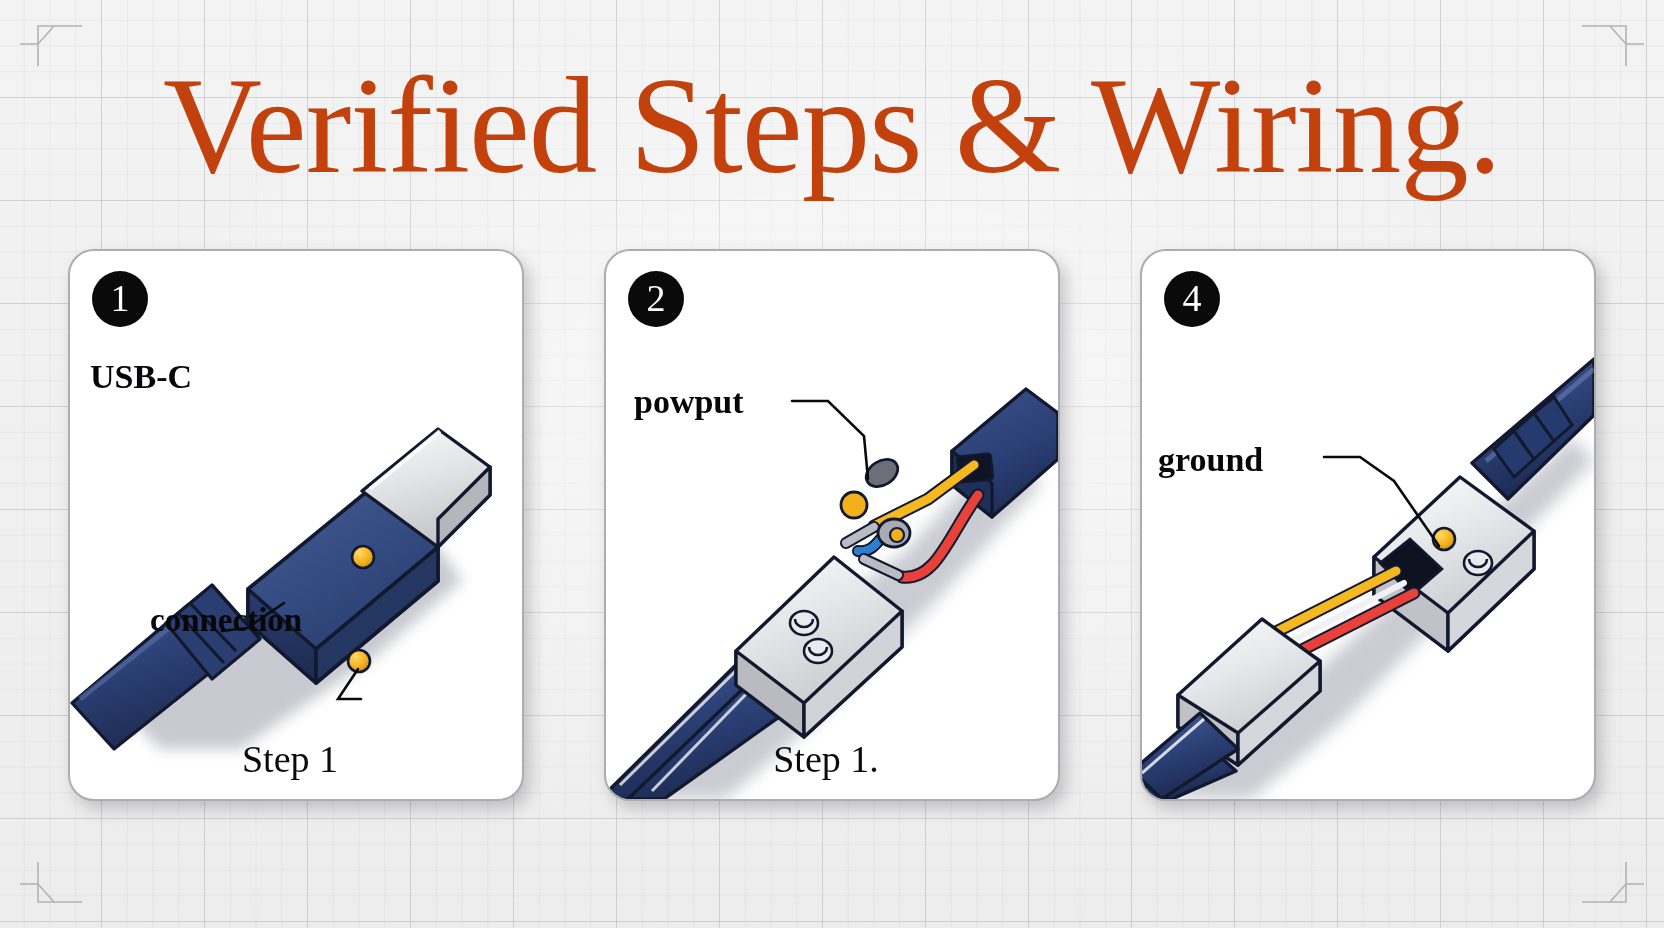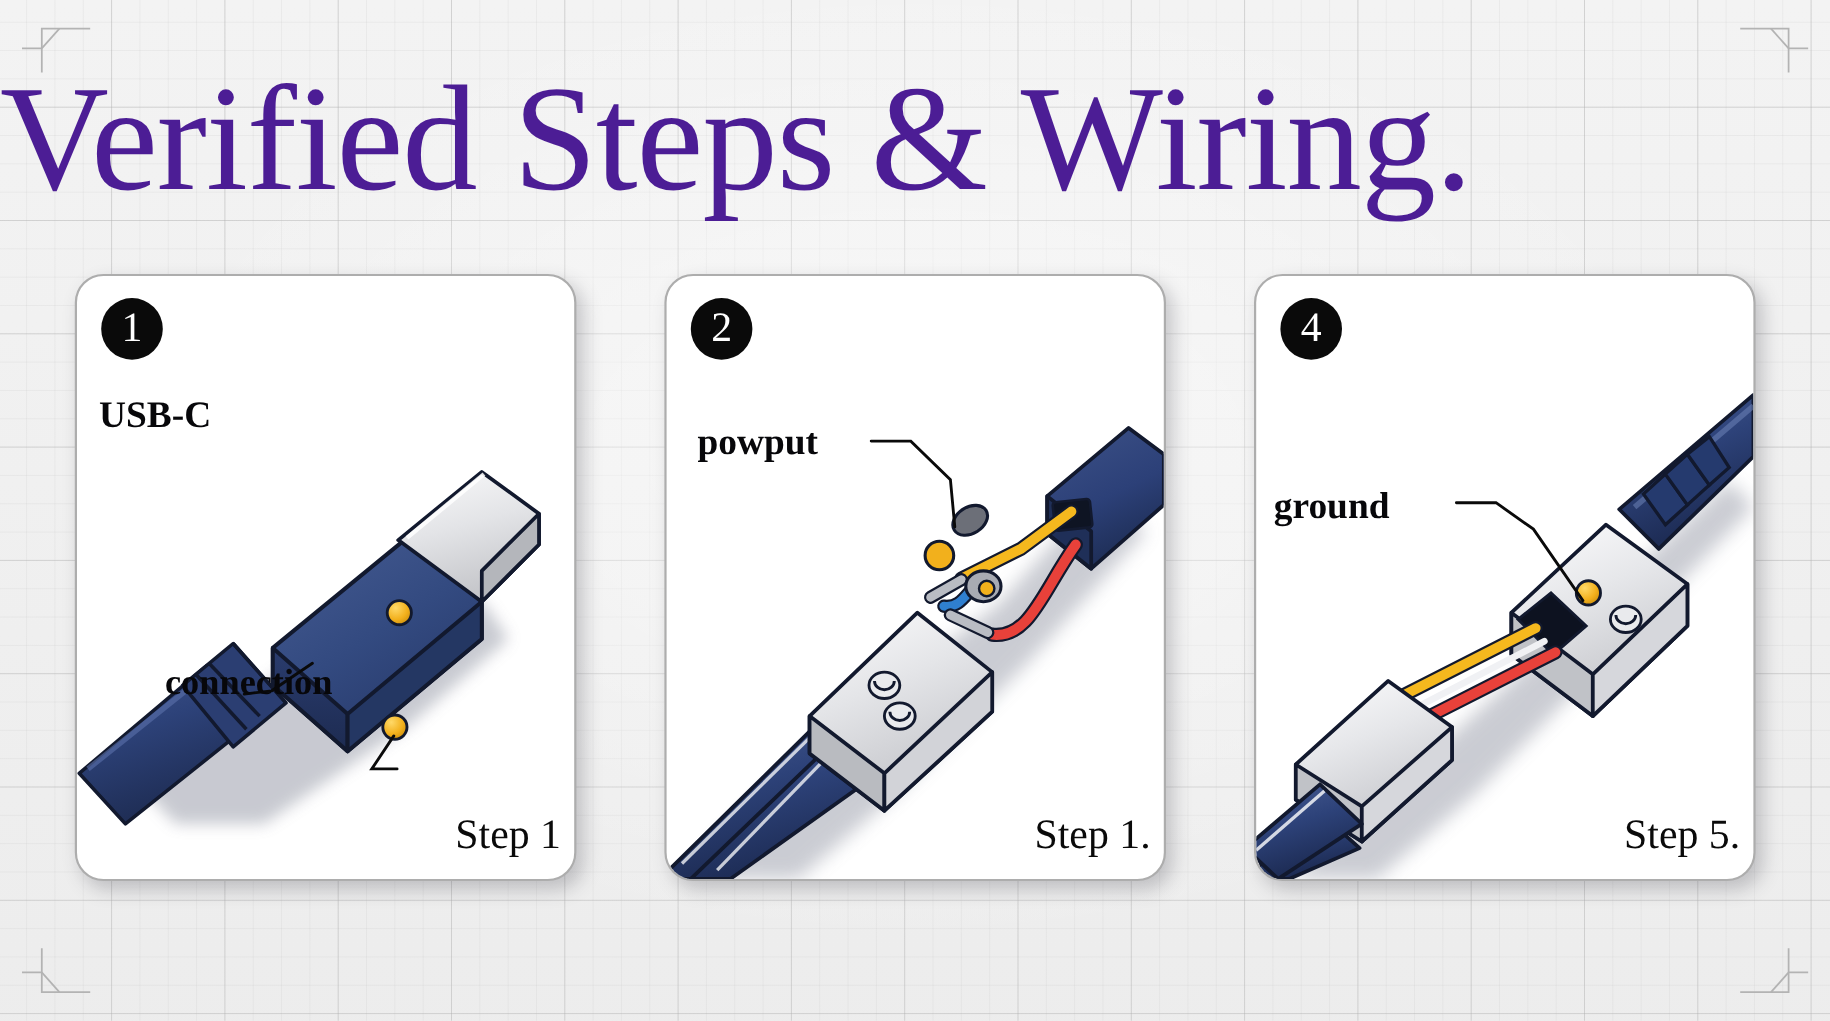--- a/index.html
+++ b/index.html
@@ -36,24 +36,24 @@
   .corner{position:absolute;width:64px;height:54px;pointer-events:none;}
   .corner svg{display:block;width:100%;height:100%;}
   .c-tl{left:20px;top:14px;}
   .c-tr{right:20px;top:14px;transform:scaleX(-1);}
   .c-bl{left:20px;bottom:14px;transform:scaleY(-1);}
   .c-br{right:20px;bottom:14px;transform:scale(-1,-1);}
 
   
   #title{
     position:absolute;left:0;right:0;top:58px;
-    text-align:left;
+    text-align:center;
     font-size:137px;
     line-height:1;
-    color:#4c1d95;
+    color:#c2410c;
     letter-spacing:-1px;
     font-weight:400;
     white-space:nowrap;
   }
 
   
   #panels{
     position:absolute;left:68px;top:249px;
     width:1528px;height:548px;
     display:flex;justify-content:space-between;
@@ -73,21 +73,21 @@
     background:#0a0a0a;
     color:#ffffff;
     font-size:38px;
     display:flex;align-items:center;justify-content:center;
     line-height:1;
     z-index:6;
     padding-bottom:3px;box-sizing:border-box;
   }
   .caption{
     position:absolute;left:0;right:12px;bottom:18px;
-    text-align:right;
+    text-align:center;
     font-size:38px;
     color:#0a0a0a;
     z-index:6;
   }
   .art{position:absolute;inset:0;z-index:2;}
   .art svg{display:block;width:100%;height:100%;}
   .lbl{
     font-family:"Liberation Serif", serif;
     font-weight:700;
     fill:#07070a;
@@ -387,16 +387,15 @@
         <g stroke="#0a0a0a" stroke-width="2.6" fill="none" stroke-linecap="round">
           <path d="M297 295 L252 230 L218 206 L182 206"></path>
         </g>
       </svg>
     </div>
     <div class="art">
       <svg viewBox="0 0 452 548">
         <text class="lbl" x="16" y="220" font-size="34">ground</text>
       </svg>
     </div>
-    <div class="caption">Step 5.</div>
   </div>
 
 </div>
 
 </body></html>

